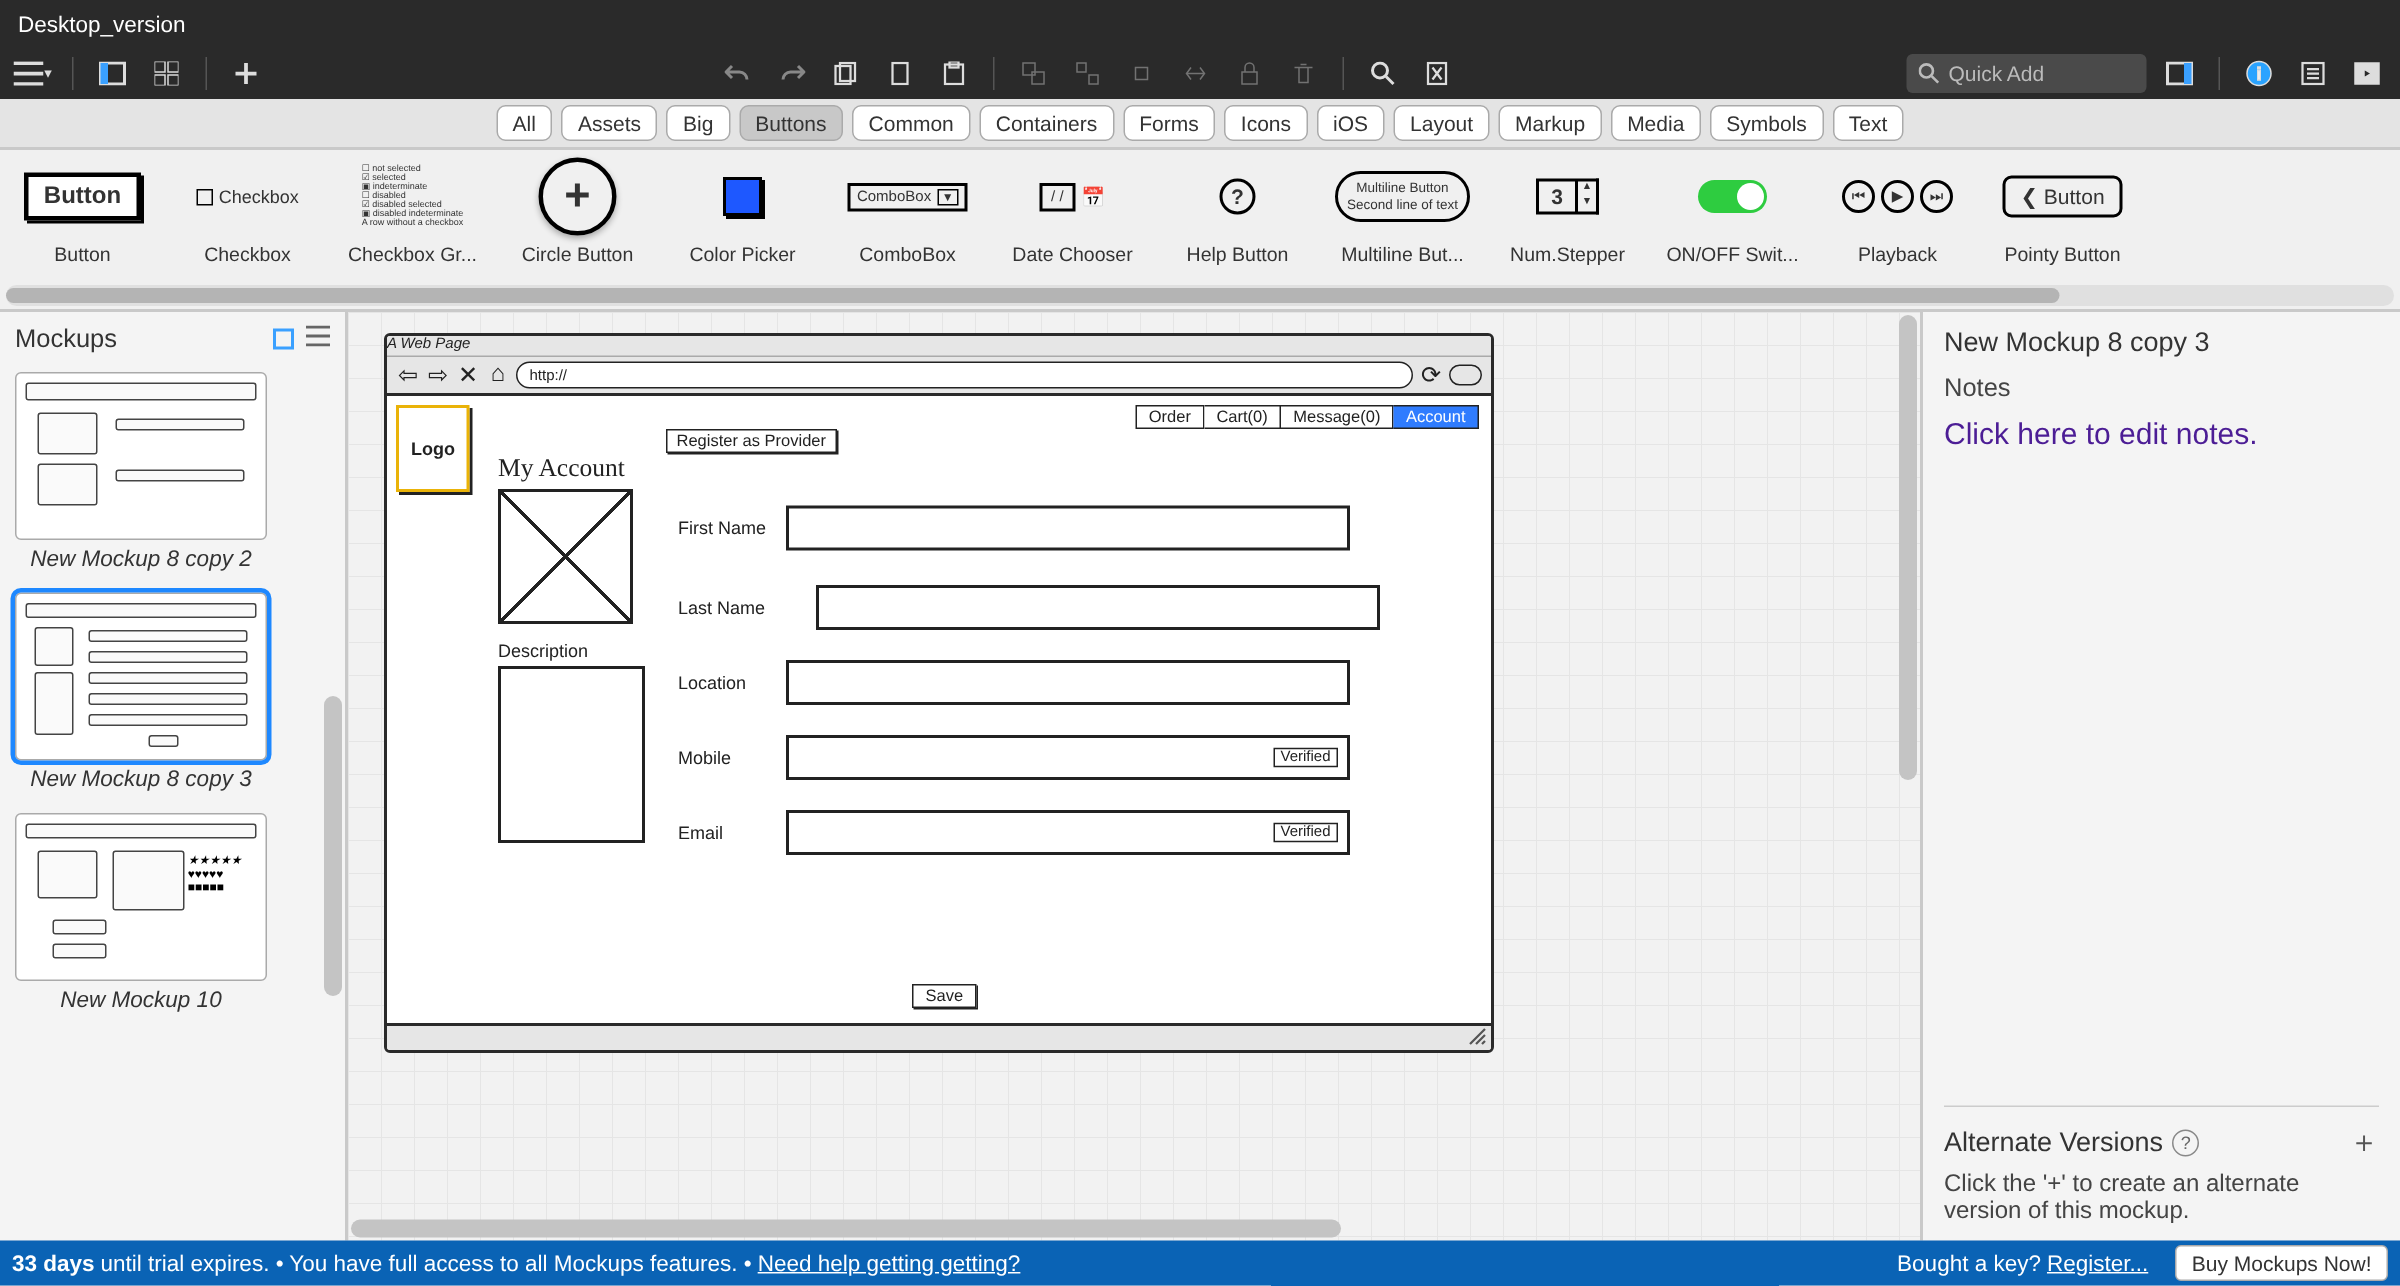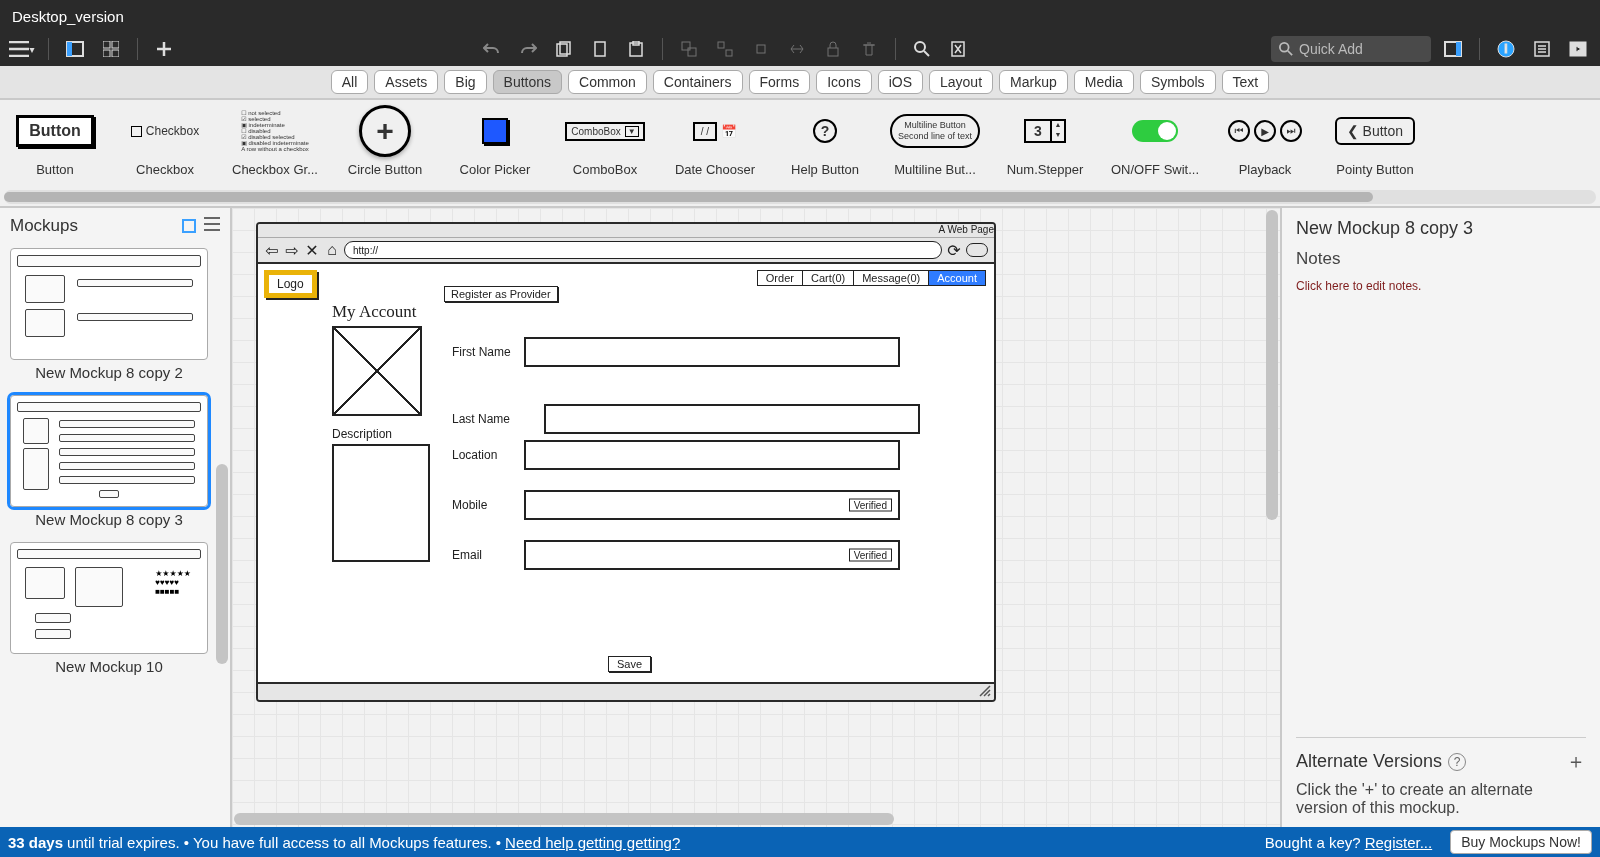--- a/index.html
+++ b/index.html
@@ -53,44 +53,44 @@
 .pv-playback span{ width:22px; height:22px; border:2px solid #000; border-radius:50%; display:flex; align-items:center; justify-content:center; font-size:10px; }
 .pv-pointy{ border:2px solid #000; border-radius:6px; padding:4px 10px; font-size:14px; font-weight:400; position:relative; }
 
 
 .main { position:absolute; left:0; right:0; top:208px; bottom:30px; display:flex; }
 
 .mockpane { width:232px; border-right:2px solid #c9c9c9; display:flex; flex-direction:column; background:#f4f4f4; position:relative; }
 .mockhdr { height:36px; display:flex; align-items:center; padding:0 10px; font-size:17px; color:#333; gap:8px; }
 .mockhdr .sp { flex:1; }
 .mocklist { flex:1; overflow:hidden; padding:4px 4px 4px 10px; position:relative; }
-.mockthumb { width:198px; margin-bottom:10px; cursor:pointer; }
+.mockthumb { width:168px; margin-bottom:10px; cursor:pointer;font-style:italic; }
 .mockthumb .img { height:112px; background:#fff; border:1px solid #aaa; border-radius:4px; position:relative; overflow:hidden; }
 .mockthumb.sel .img { outline:3px solid #1e88ff; }
 .mockthumb .lbl { text-align:center; font-size:15px; color:#333; padding:4px 0; }
 .mocklist .vscroll{ position:absolute; right:0; top:0; bottom:0; width:16px; background:#f4f4f4; }
 .mocklist .vscroll .thumb{ position:absolute; left:2px; right:2px; top:220px; height:200px; background:#c4c4c4; border-radius:8px; }
 
 .canvaswrap { flex:1; position:relative; background:#f2f2f2; overflow:hidden;
   background-image: linear-gradient(#e5e5e5 1px, transparent 1px), linear-gradient(90deg, #e5e5e5 1px, transparent 1px);
   background-size: 22px 22px; }
 .canvaswrap .vscroll{ position:absolute; right:0; top:0; bottom:16px; width:16px; background:transparent; }
 .canvaswrap .vscroll .thumb{ position:absolute; left:2px; right:2px; top:2px; height:310px; background:#c4c4c4; border-radius:8px; }
 .canvaswrap .hscroll{ position:absolute; left:0; right:16px; bottom:0; height:16px; background:transparent; }
 .canvaswrap .hscroll .thumb{ position:absolute; top:2px; bottom:2px; left:2px; width:64%; background:#c4c4c4; border-radius:8px; }
 
 
 .browser { position:absolute; left:24px; top:14px; width:740px; height:480px; background:#fff; border:2px solid #2a2a2a; border-radius:4px; overflow:hidden; font-family: "Comic Sans MS", cursive; color:#222;}
 .browser .chrome{ height:40px; border-bottom:2px solid #2a2a2a; background:#e6e6e6; display:flex; flex-direction:column; }
-.browser .titlestrip{ height:14px; text-align:right; font-size:10px; border-bottom:1px solid #aaa; }
+.browser .titlestrip{ height:14px; text-align:left; font-size:10px; border-bottom:1px solid #aaa;font-style:italic; }
 .browser .navrow{ flex:1; display:flex; align-items:center; gap:4px; padding:0 6px; }
 .browser .navrow .ic{ width:16px; height:16px; display:flex; align-items:center; justify-content:center; }
 .browser .url{ flex:1; height:18px; border:1.5px solid #222; border-radius:10px; font-size:10px; padding:0 8px; display:flex; align-items:center; background:#fff; }
 .browser .body{ padding:10px 12px; height:430px; position:relative; }
-.browser .logo{ position:absolute; left:6px; top:6px; border:5px solid #eab308; padding:2px 8px; font-size:12px; box-shadow:2px 2px 0 #222; background:#fff;}
+.browser .logo{ position:absolute; left:6px; top:6px; border:2px solid #eab308; padding:20px 8px; font-size:12px; box-shadow:2px 2px 0 #222; background:#fff;font-weight:bold;}
 .browser .topnav{ position:absolute; right:8px; top:6px; display:flex; font-size:11px; }
 .browser .topnav span{ border:1.5px solid #222; border-left:none; padding:1px 8px; background:#fff;}
 .browser .topnav span:first-child{ border-left:1.5px solid #222; }
 .browser .topnav span.active{ background:#2f7cff; color:#fff; }
 .browser .acct{ position:absolute; left:74px; top:38px; font-size:17px; font-family: "Comic Sans MS", cursive; }
 .browser .regbtn{ position:absolute; left:186px; top:22px; border:1.5px solid #222; font-size:11px; padding:1px 6px; box-shadow:1px 1px 0 #222; background:#fff;}
 .browser .avatar{ position:absolute; left:74px; top:62px; width:90px; height:90px; border:2px solid #222; }
 .browser .avatar::before, .browser .avatar::after{ content:""; position:absolute; left:0; top:0; right:0; bottom:0; }
 .browser .avatar::before{ background: linear-gradient(to top right, transparent 49%, #222 49%, #222 51%, transparent 51%); }
 .browser .avatar::after { background: linear-gradient(to top left,  transparent 49%, #222 49%, #222 51%, transparent 51%); }
@@ -101,21 +101,21 @@
 .browser .fldrow .inp{ width:376px; height:30px; border:2px solid #222; background:#fff;}
 .browser .verified{ position:absolute; right:6px; top:50%; transform:translateY(-50%); border:1.5px solid #222; font-size:10px; padding:0 4px; background:#fff; }
 .browser .savebtn{ position:absolute; left:350px; top:392px; border:1.5px solid #222; font-size:11px; padding:1px 8px; box-shadow:1px 1px 0 #222; background:#fff;}
 .browser .resize{ position:absolute; right:2px; bottom:2px; width:14px; height:14px; }
 .browser .btm{ position:absolute; left:0; right:0; bottom:0; height:18px; background:#e6e6e6; border-top:2px solid #2a2a2a;}
 
 
 .inspect { width:320px; border-left:2px solid #c9c9c9; background:#f4f4f4; display:flex; flex-direction:column; padding:10px 14px; gap:10px; }
 .inspect .title{ font-size:18px; color:#333; }
 .inspect .notes{ font-size:17px; color:#444; }
-.inspect .noteedit{ font-size:12px; color:#7f1d1d; }
+.inspect .noteedit{ font-size:20px; color:#4c1d95; }
 .inspect .altsec{ margin-top:auto; }
 .inspect .althdr{ display:flex; align-items:center; gap:6px; font-size:18px; color:#333; border-top:1px solid #ccc; padding-top:10px; }
 .inspect .althdr .plus{ margin-left:auto; font-size:20px; color:#555; }
 .inspect .altmsg{ font-size:16px; color:#444; margin-top:6px; }
 
 
 .status { position:absolute; left:0; right:0; bottom:0; height:30px; background:#0a63b5; color:#fff; display:flex; align-items:center; padding:0 8px; font-size:15px; gap:4px; }
 .status a{ color:#fff; text-decoration:underline; }
 .status .sp{flex:1;}
 .status .buybtn{ background:#fff; color:#333; border:1px solid #aaa; border-radius:4px; padding:3px 10px; font-size:14px; }
@@ -513,21 +513,21 @@
         <div class="acct">My Account</div>
         <div class="regbtn">Register as Provider</div>
         <div class="avatar"></div>
         <div class="desc">Description</div>
         <div class="descbox"></div>
 
         <div class="fldrow" style="top:73px;">
           <span class="lab">First Name</span>
           <div class="inp"></div>
           </div>
-        <div class="fldrow" style="top:140px;gap:30px;">
+        <div class="fldrow" style="top:126px;gap:30px;">
           <span class="lab">Last Name</span>
           <div class="inp"></div>
           </div>
         <div class="fldrow" style="top:176px;">
           <span class="lab">Location</span>
           <div class="inp"></div>
           </div>
         <div class="fldrow" style="top:226px;">
           <span class="lab">Mobile</span>
           <div class="inp" style="position:relative">

